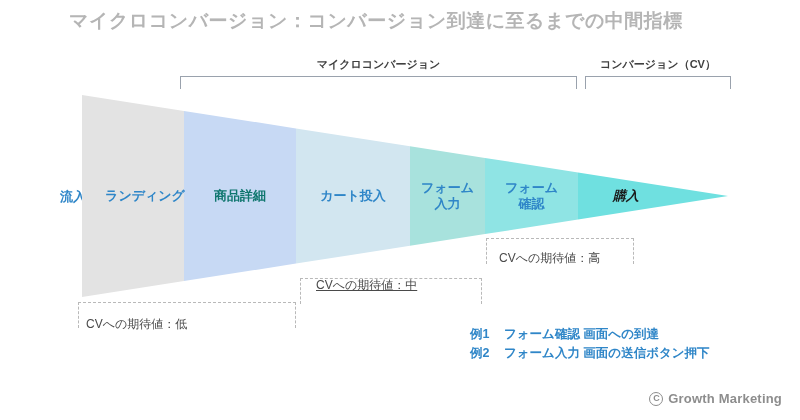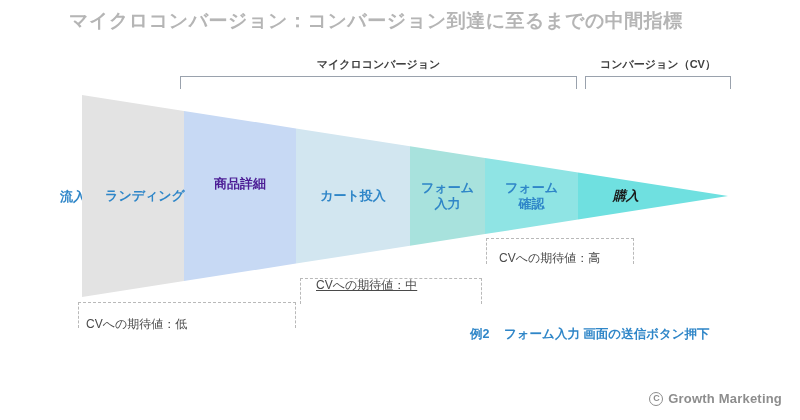--- a/index.html
+++ b/index.html
@@ -153,39 +153,43 @@
     <polygon points="82,95    184,110.9  184,281.1  82,297" fill="#e3e3e3"></polygon>
     <polygon points="184,110.9 296,128.4 296,263.6 184,281.1" fill="#c7d9f4"></polygon>
     <polygon points="296,128.4 410,146.2 410,245.8 296,263.6" fill="#d2e6f0"></polygon>
     <polygon points="410,146.2 485,157.9 485,234.1 410,245.8" fill="#a8e2dd"></polygon>
     <polygon points="485,157.9 578,172.5 578,219.5 485,234.1" fill="#8fe4e4"></polygon>
     <polygon points="578,172.5 728,196   728,196   578,219.5" fill="#6fe0e0"></polygon>
   </g>
 </svg>
 
 <div class="seg-label" style="left: 94px; top: 188px; width: 102px; color: rgb(47, 134, 200);">ランディング</div>
-<div class="seg-label" style="left: 184px; top: 176px; width: 112px; color: #4c1d95;">商品詳細</div>
+<div class="seg-label" style="left: 184px; top: 188px; width: 112px; color: #0f766e;">商品詳細</div>
 <div class="seg-label" style="left: 296px; top: 188px; width: 114px; color: rgb(47, 134, 200);">カート投入</div>
 <div class="seg-label" style="left: 410px; top: 180px; width: 75px; color: rgb(47, 134, 200);">フォーム
 入力</div>
 <div class="seg-label" style="left: 485px; top: 180px; width: 93px; color: rgb(47, 134, 200);">フォーム
 確認</div>
 <div class="seg-label dark" style="left: 578px; top: 188px; width: 96px; color: rgb(26, 26, 26);">購入</div>
 
 <div class="expect-box" id="expect-low-box"></div>
 <div class="expect-text" id="expect-low-text">CVへの期待値：低</div>
 
 <div class="expect-box" id="expect-mid-box"></div>
 <div class="expect-text" id="expect-mid-text">CVへの期待値：中</div>
 
 <div class="expect-box" id="expect-high-box"></div>
 <div class="expect-text" id="expect-high-text">CVへの期待値：高</div>
 
 <div id="examples">
   <div class="example-row">
+    <span class="example-num">例1</span>
+    <span>フォーム確認 画面への到達</span>
+  </div>
+  <div class="example-row">
     <span class="example-num">例2</span>
     <span>フォーム入力 画面の送信ボタン押下</span>
   </div>
 </div>
 
 <div id="footer">
   <span id="copyright-icon">C</span>
   <span>Growth Marketing</span>
 </div>
 

